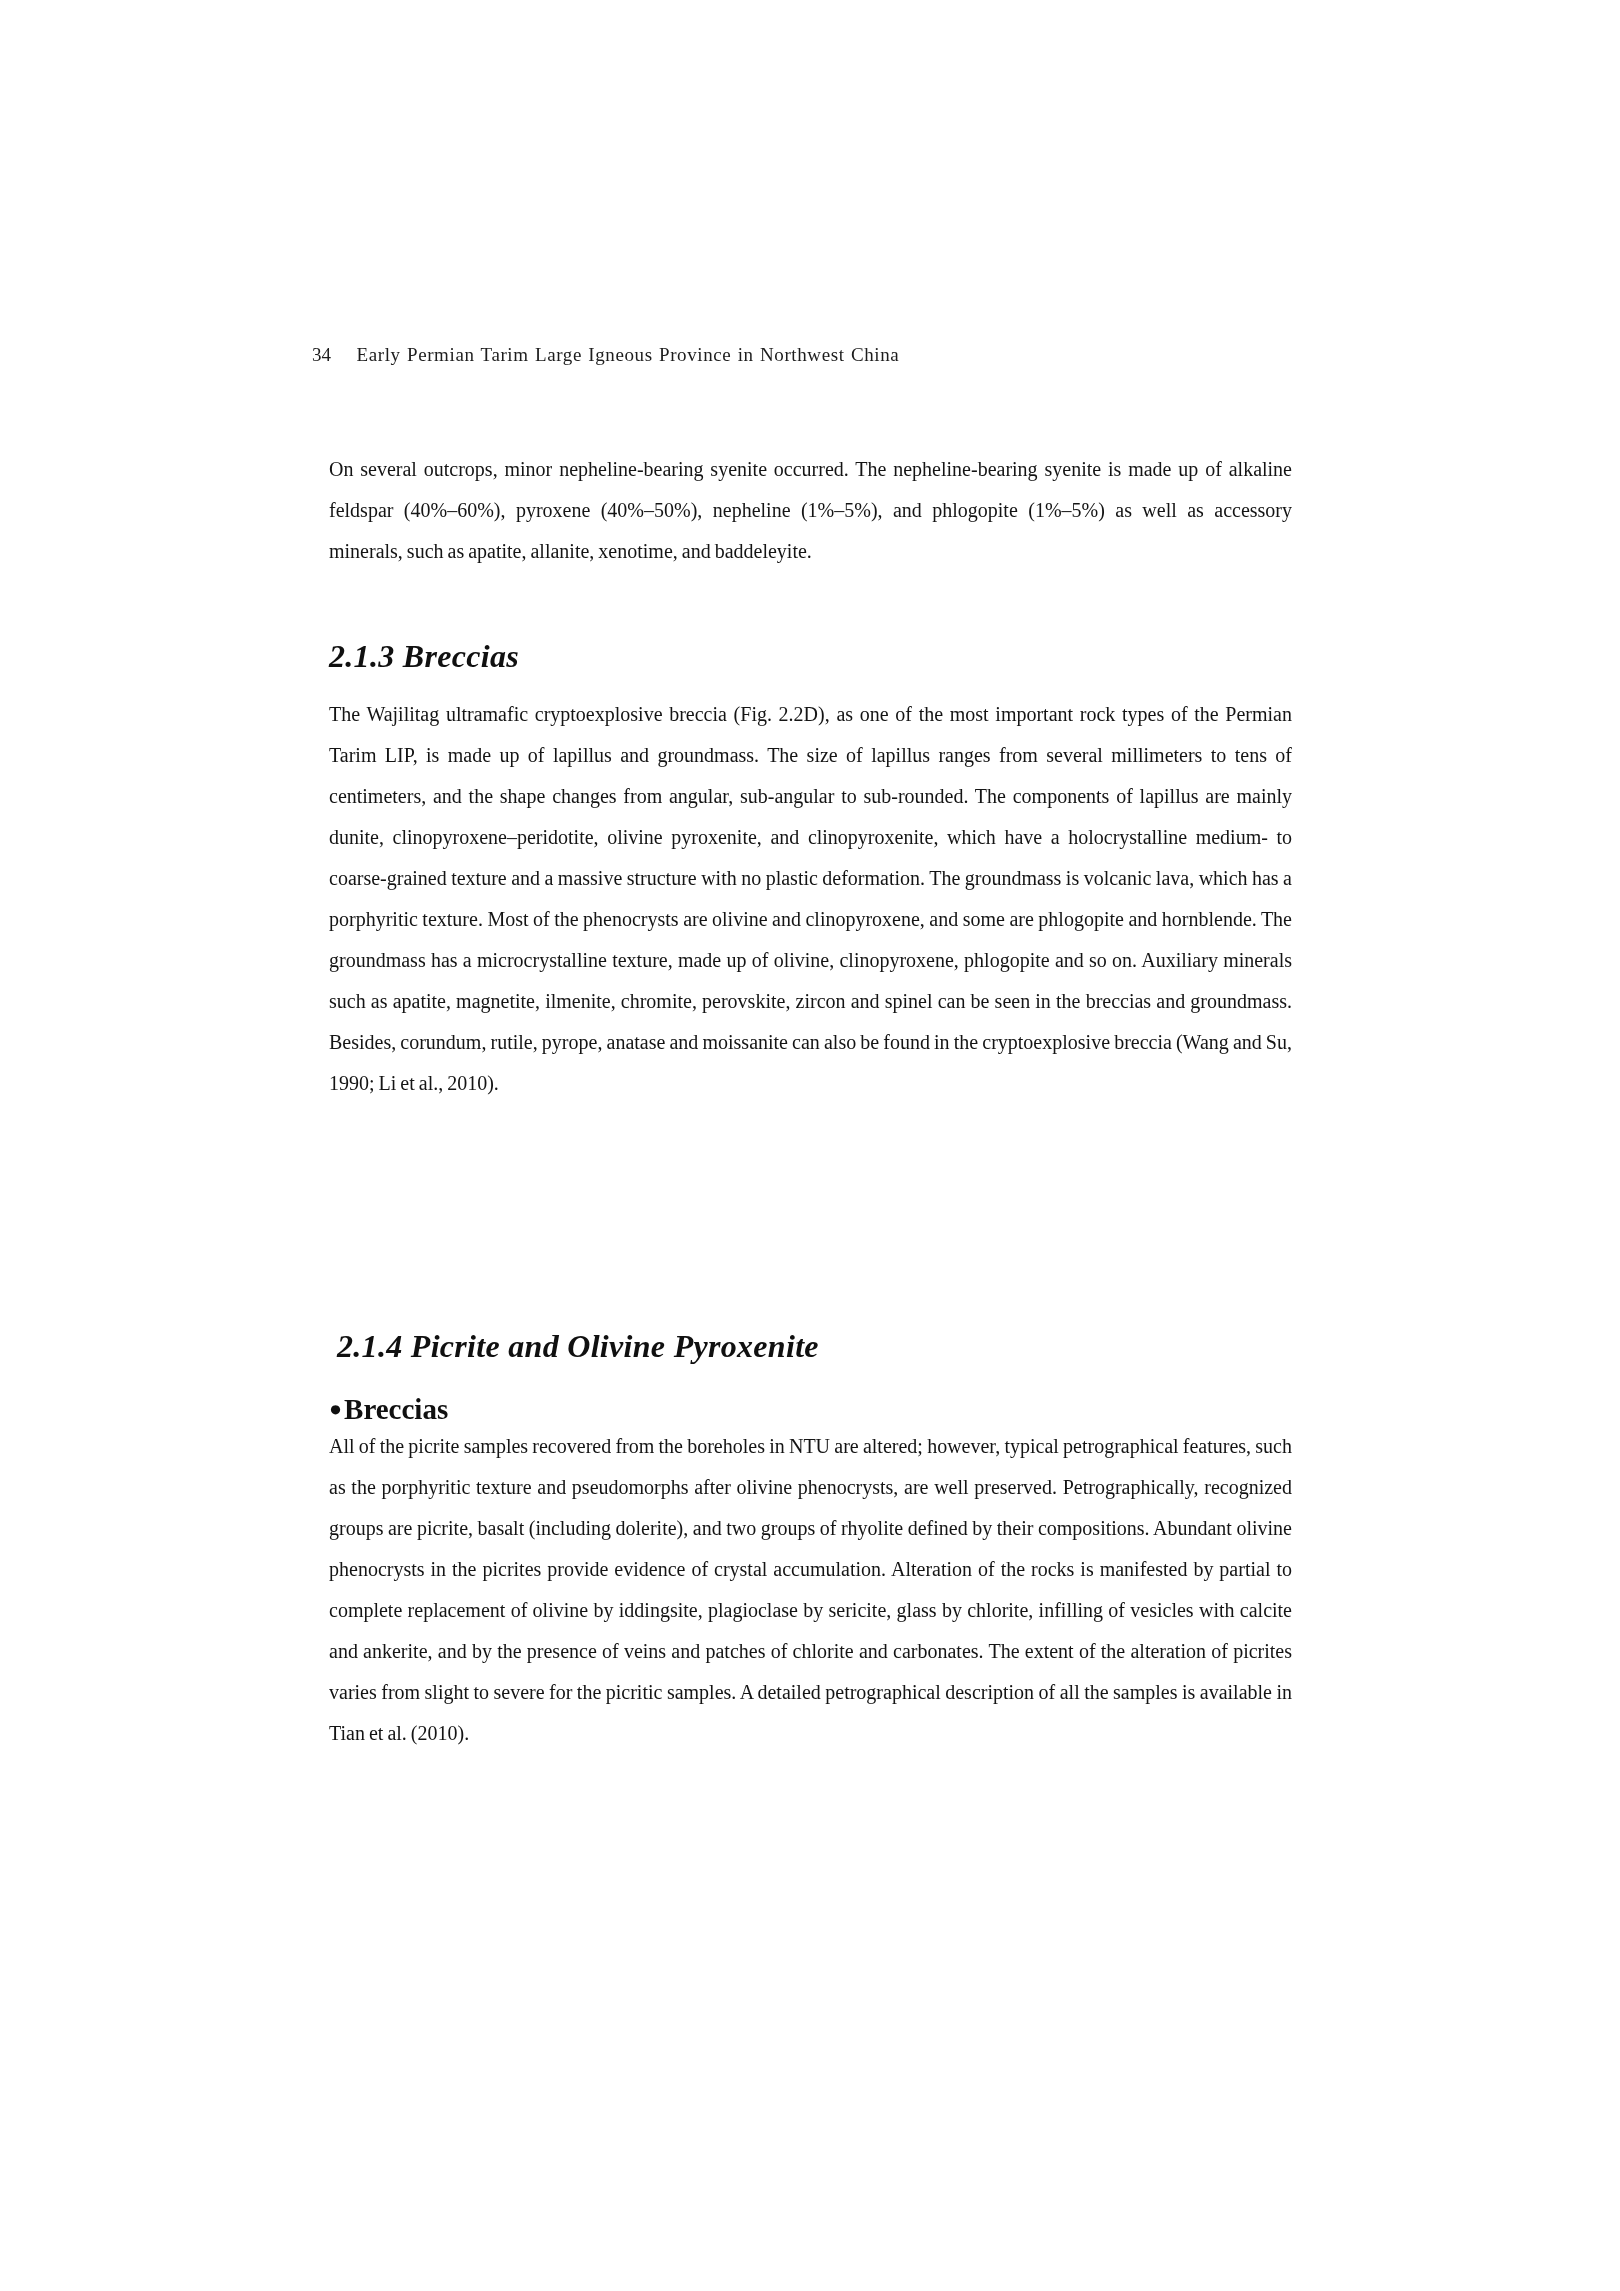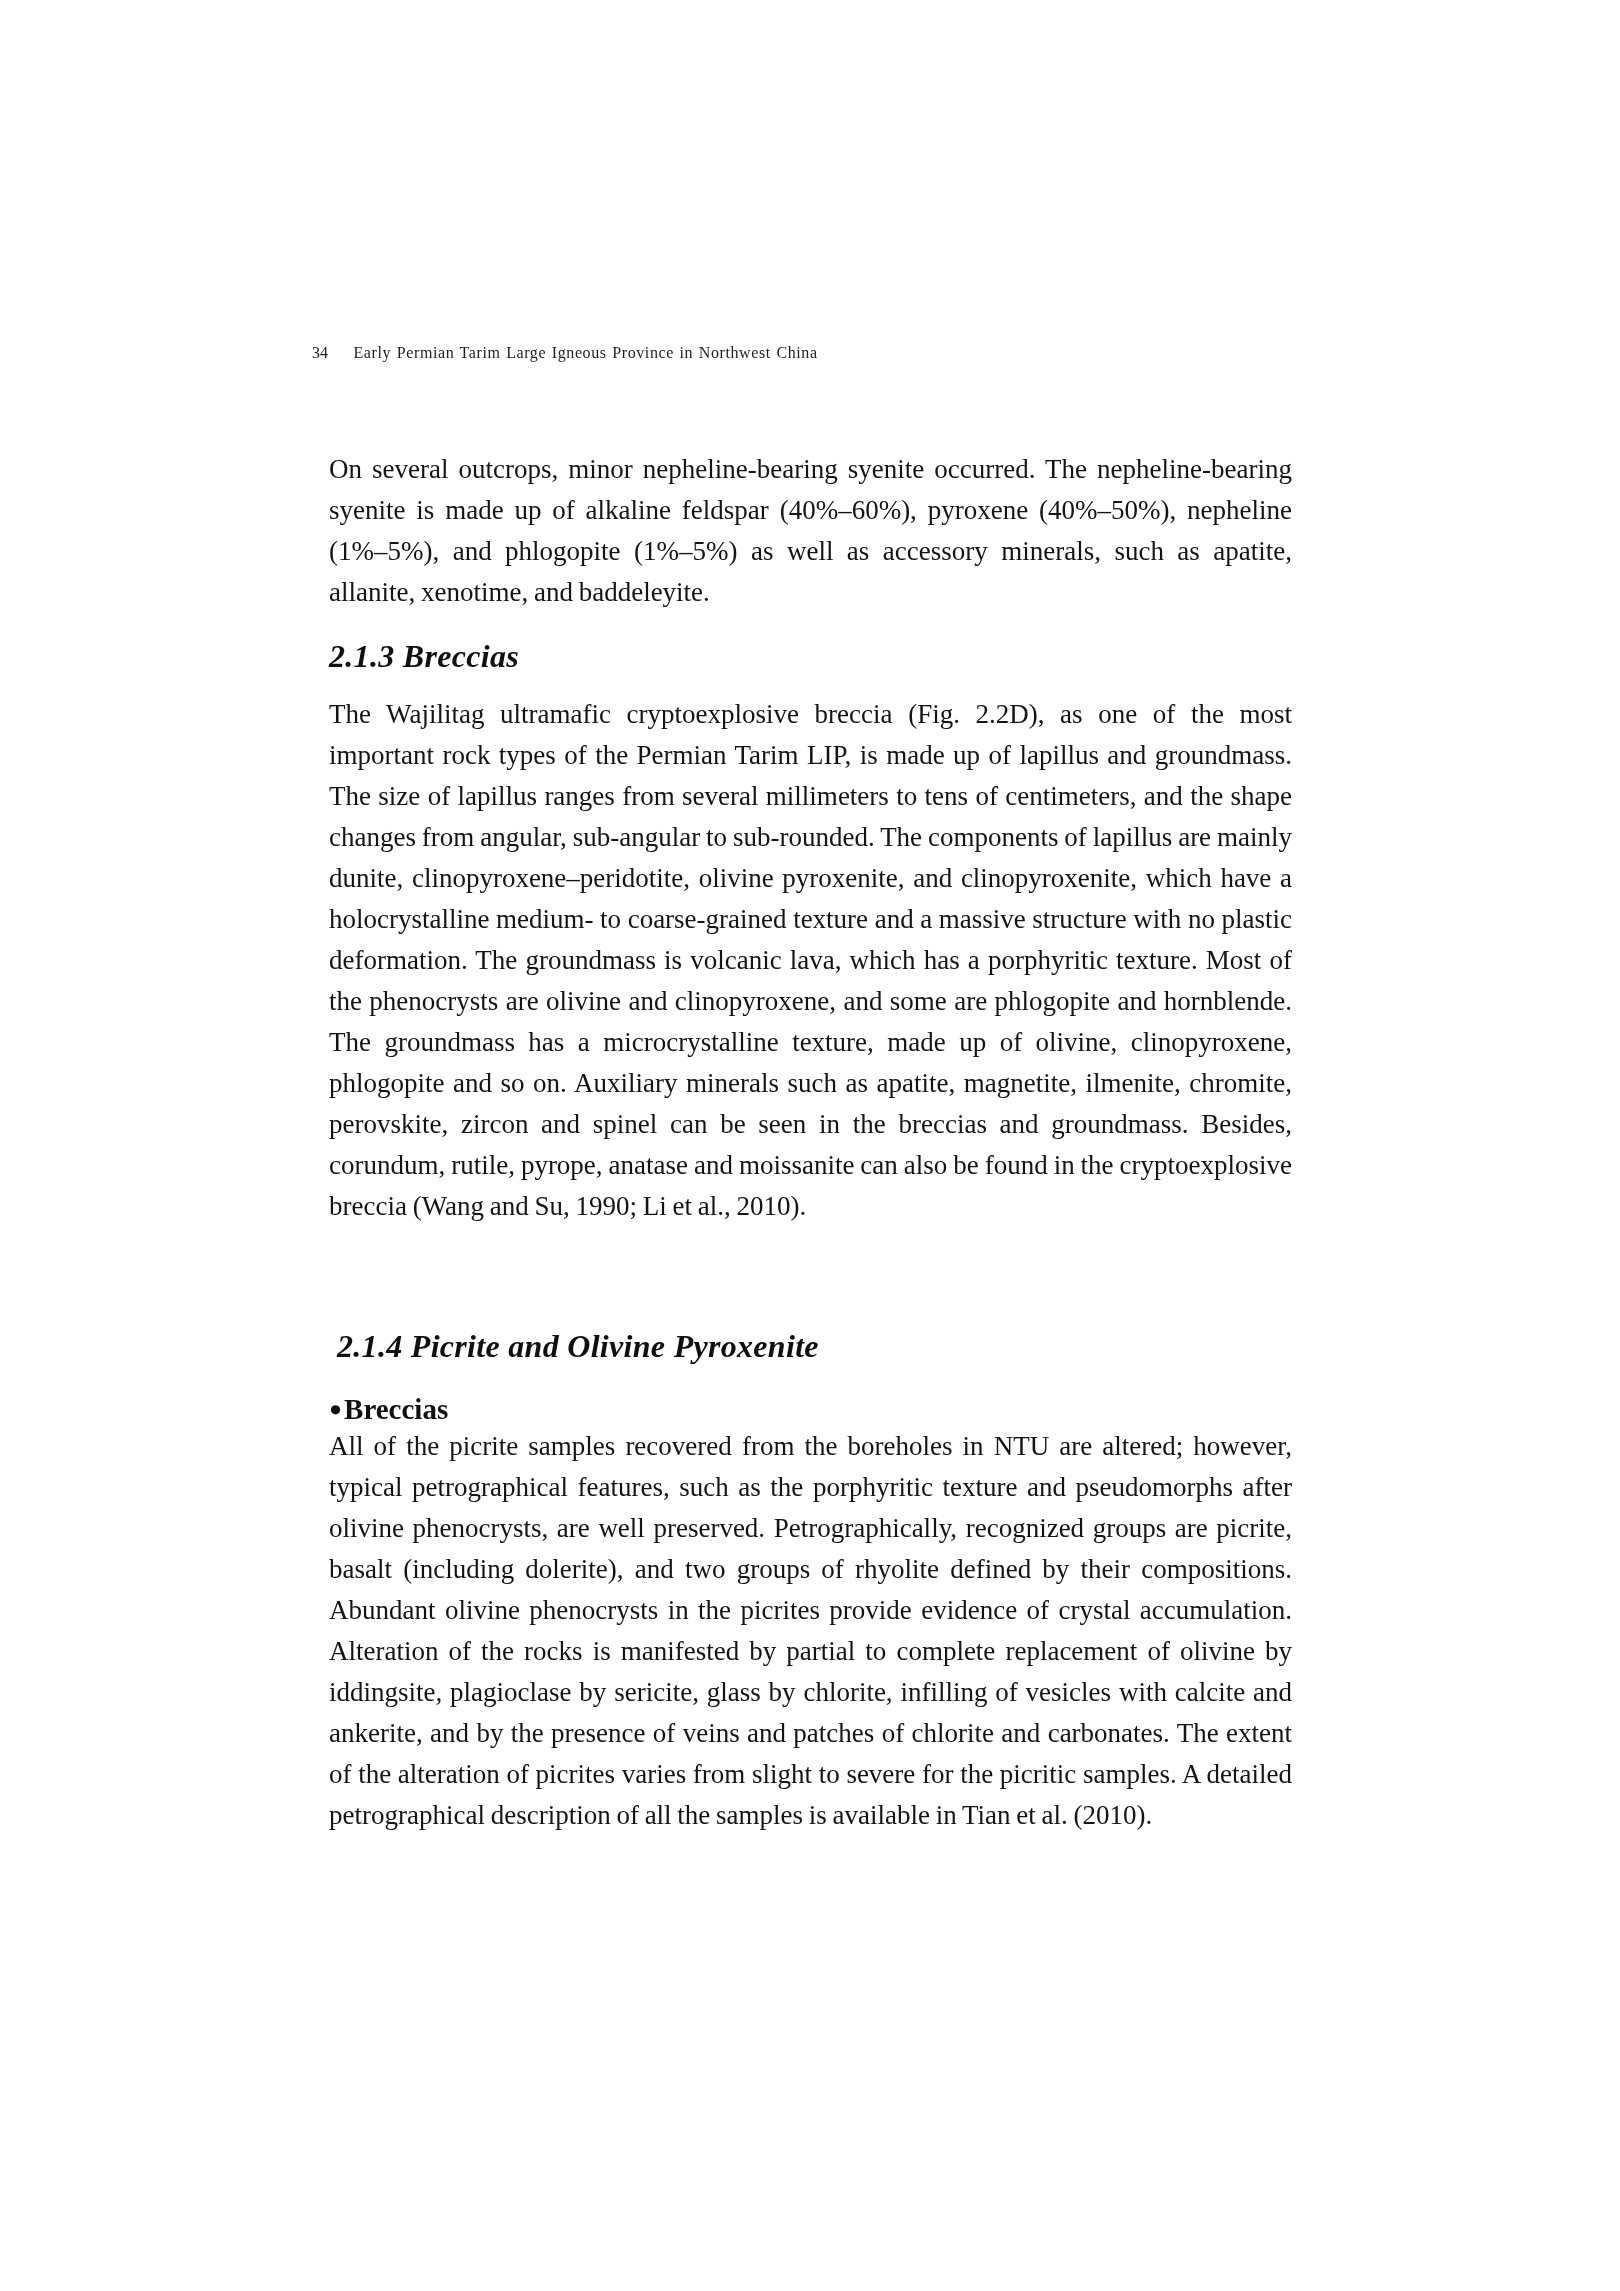--- a/index.html
+++ b/index.html
@@ -13,37 +13,37 @@
     height: 2292px;
     background: #ffffff;
     font-family: "Liberation Serif", "DejaVu Serif", serif;
     color: #161616;
     overflow: hidden;
   }
   .running-header {
     position: absolute;
     left: 312px;
     top: 344px;
-    font-size: 16px;
+    font-size: 19px;
     letter-spacing: 0.6px;
     word-spacing: 1px;
     color: #1d1d1d;
     white-space: nowrap;
   }
   .running-header .page-number {
     display: inline-block;
     margin-right: 25.5px;
     letter-spacing: 0;
   }
   .body-para {
     position: absolute;
     left: 329px;
     width: 963px;
     margin: 0;
-    font-size: 27px;
+    font-size: 20px;
     line-height: 41px;
     text-align: justify;
     word-spacing: -1px;
     color: #141414;
   }
   .section-heading {
     position: absolute;
     left: 329px;
     margin: 0;
     font-size: 32px;

